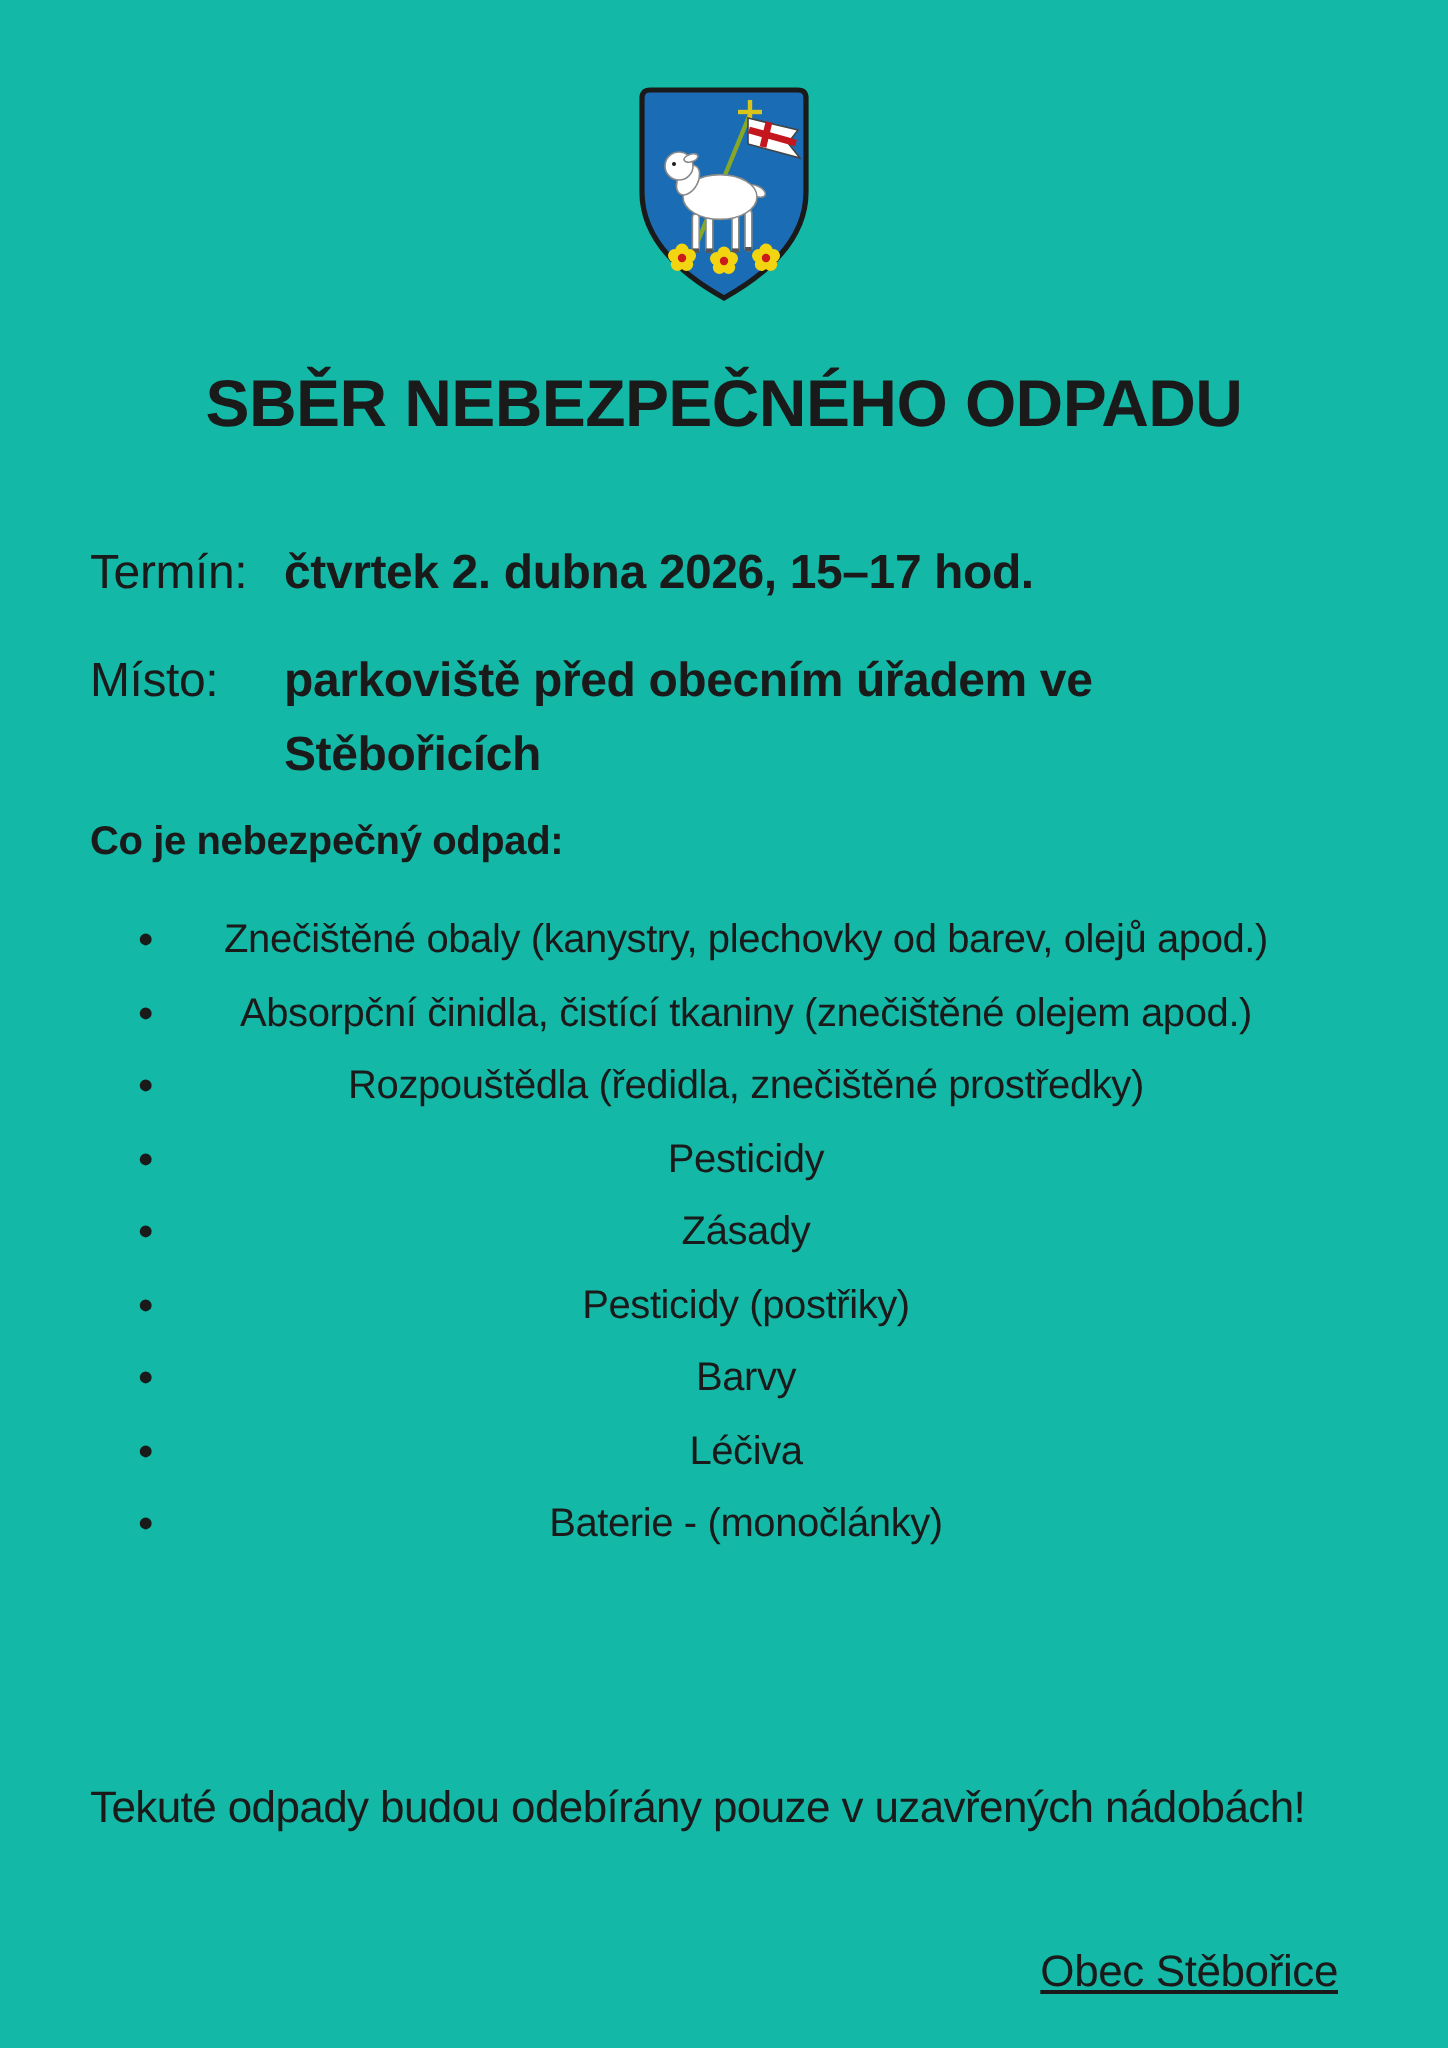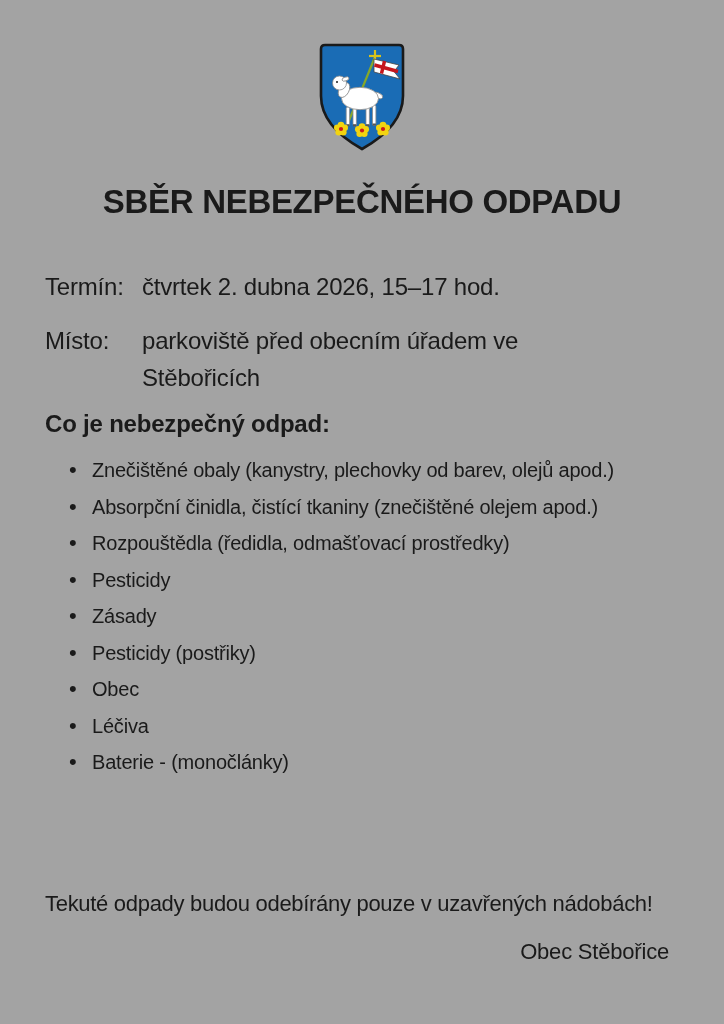--- a/index.html
+++ b/index.html
@@ -3,21 +3,21 @@
 <meta charset="utf-8">
 <style>
   * { margin: 0; padding: 0; box-sizing: border-box; }
   html, body { width: 724px; height: 1024px; }
   body {
     background: #ffffff;
     font-family: "Liberation Sans", sans-serif;
     color: #1a1a1a;
     overflow: hidden;
   }
-  .page { position: relative; width: 724px; height: 1024px; background: #a3a3a3; }
+  .page { position: relative; width: 724px; height: 1024px; background: #14b8a6; }
 
   .coa {
     position: absolute;
     top: 40px; left: 312px;
     width: 100px; height: 114px;
   }
 
   .title {
     position: absolute;
     top: 183px; left: 0;
@@ -31,38 +31,39 @@
   .details {
     position: absolute;
     top: 251px; left: 45px;
     width: 592px;
     font-size: 24px;
     line-height: 37px;
     letter-spacing: -0.2px;
   }
   .detail-row { display: flex; align-items: flex-start; margin-top: 17px; }
   .detail-label { width: 97px; flex: none; font-weight: 400; }
-  .detail-value { flex: 1; font-weight: 400; }
+  .detail-value { flex: 1; font-weight: 700; }
 
   .list-heading {
     position: absolute;
     top: 410px; left: 45px;
-    font-size: 24px;
+    font-size: 20px;
     font-weight: 700;
     letter-spacing: -0.2px;
   }
 
   .waste-list {
     position: absolute;
     top: 452px; left: 69px;
     width: 585px;
     list-style: none;
     font-size: 20px;
     line-height: 36.5px;
     letter-spacing: -0.2px;
+    text-align: center;
   }
   .waste-list li {
     position: relative;
     padding-left: 23px;
   }
   .waste-list li::before {
     content: "\2022";
     position: absolute;
     left: 0; top: 0;
     font-size: 22px;
@@ -71,24 +72,25 @@
   .note {
     position: absolute;
     top: 891px; left: 45px;
     width: 640px;
     font-size: 22px;
     letter-spacing: -0.3px;
   }
 
   .signature {
     position: absolute;
-    top: 939px; right: 55px;
+    top: 973px; right: 55px;
     font-size: 22px;
     text-align: left;
     letter-spacing: -0.2px;
+    text-decoration: underline;
   }
 </style>
 </head>
 <body>
 
 <div class="page">
 
   <svg class="coa" viewBox="0 0 100 114">
     <path d="M13 5 H87 Q91 5 91 9 V56 Q91 86 50 109 Q9 86 9 56 V9 Q9 5 13 5 Z" stroke="#1a1a1a" stroke-width="2.6" fill="#1a6cb5"></path>
 
@@ -166,25 +168,25 @@
       <span class="detail-label">Místo:</span>
       <span class="detail-value">parkoviště před obecním úřadem ve Stěbořicích</span>
     </div>
   </div>
 
   <h2 class="list-heading">Co je nebezpečný odpad:</h2>
 
   <ul class="waste-list">
     <li>Znečištěné obaly (kanystry, plechovky od barev, olejů apod.)</li>
     <li>Absorpční činidla, čistící tkaniny (znečištěné olejem apod.)</li>
-    <li>Rozpouštědla (ředidla, odmašťovací prostředky)</li>
+    <li>Rozpouštědla (ředidla, znečištěné prostředky)</li>
     <li>Pesticidy</li>
     <li>Zásady</li>
     <li>Pesticidy (postřiky)</li>
-    <li>Obec</li>
+    <li>Barvy</li>
     <li>Léčiva</li>
     <li>Baterie - (monočlánky)</li>
   </ul>
 
   <p class="note">Tekuté odpady budou odebírány pouze v uzavřených nádobách!</p>
 
   <p class="signature">Obec Stěbořice</p>
 
 </div>
 

